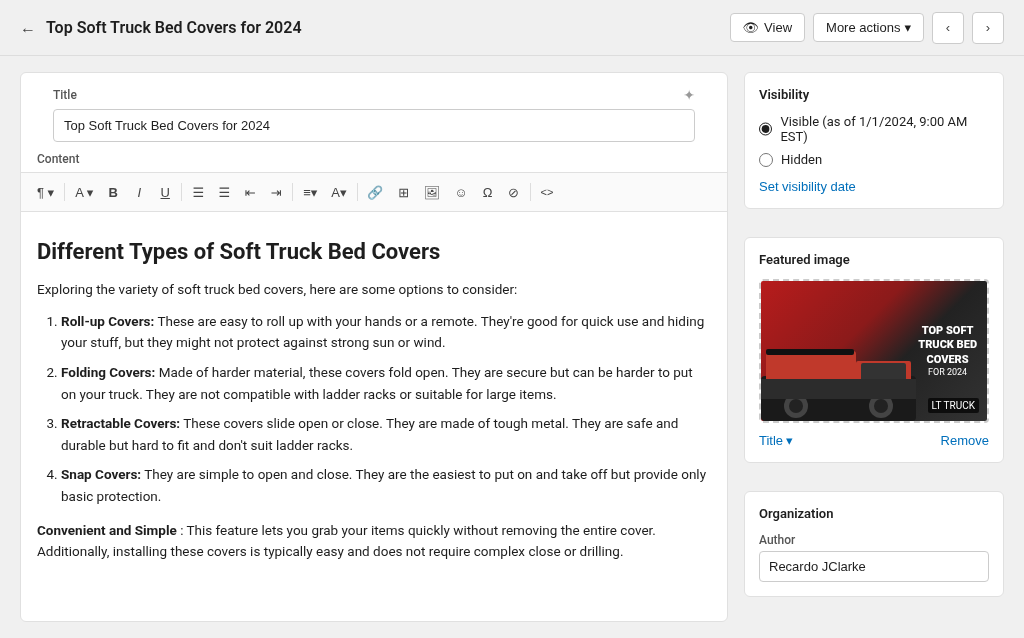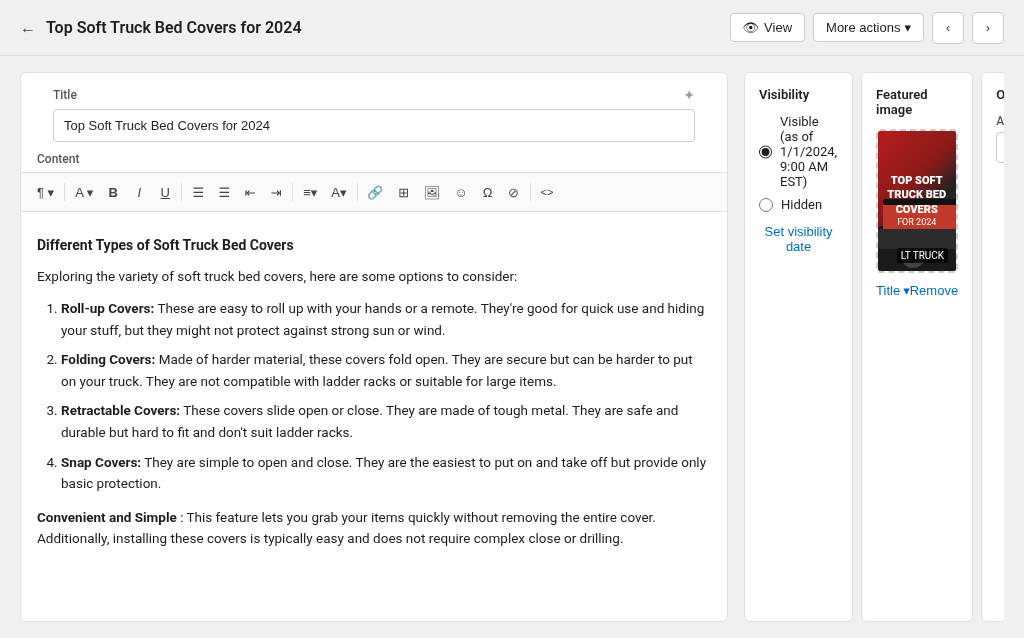--- a/index.html
+++ b/index.html
@@ -168,43 +168,43 @@
       font-size: 13.5px;
       line-height: 1.6;
       color: #1e1e1e;
       position: relative;
     }
     .editor-content::-webkit-scrollbar { width: 6px; }
     .editor-content::-webkit-scrollbar-track { background: #f0f0f0; }
     .editor-content::-webkit-scrollbar-thumb { background: #bbb; border-radius: 3px; }
 
     .editor-content h2 {
-      font-size: 14px;
+      font-size: 22px;
       font-weight: 700;
       margin-bottom: 10px;
       margin-top: 6px;
     }
     .editor-content p {
       margin-bottom: 10px;
     }
     .editor-content ol {
       padding-left: 24px;
       margin-bottom: 12px;
     }
     .editor-content ol li {
       margin-bottom: 8px;
     }
     .editor-content b { font-weight: 700; }
 
     
     .sidebar {
       width: 260px;
       display: flex;
-      flex-direction: row;
-      gap: 8px;
+      flex-direction: column;
+      gap: 28px;
       overflow-y: auto;
     }
     .sidebar-card {
       background: #fff;
       border: 1px solid #e0e0e0;
       border-radius: 6px;
       padding: 14px;
     }
     .sidebar-card-title {
       font-size: 13px;

